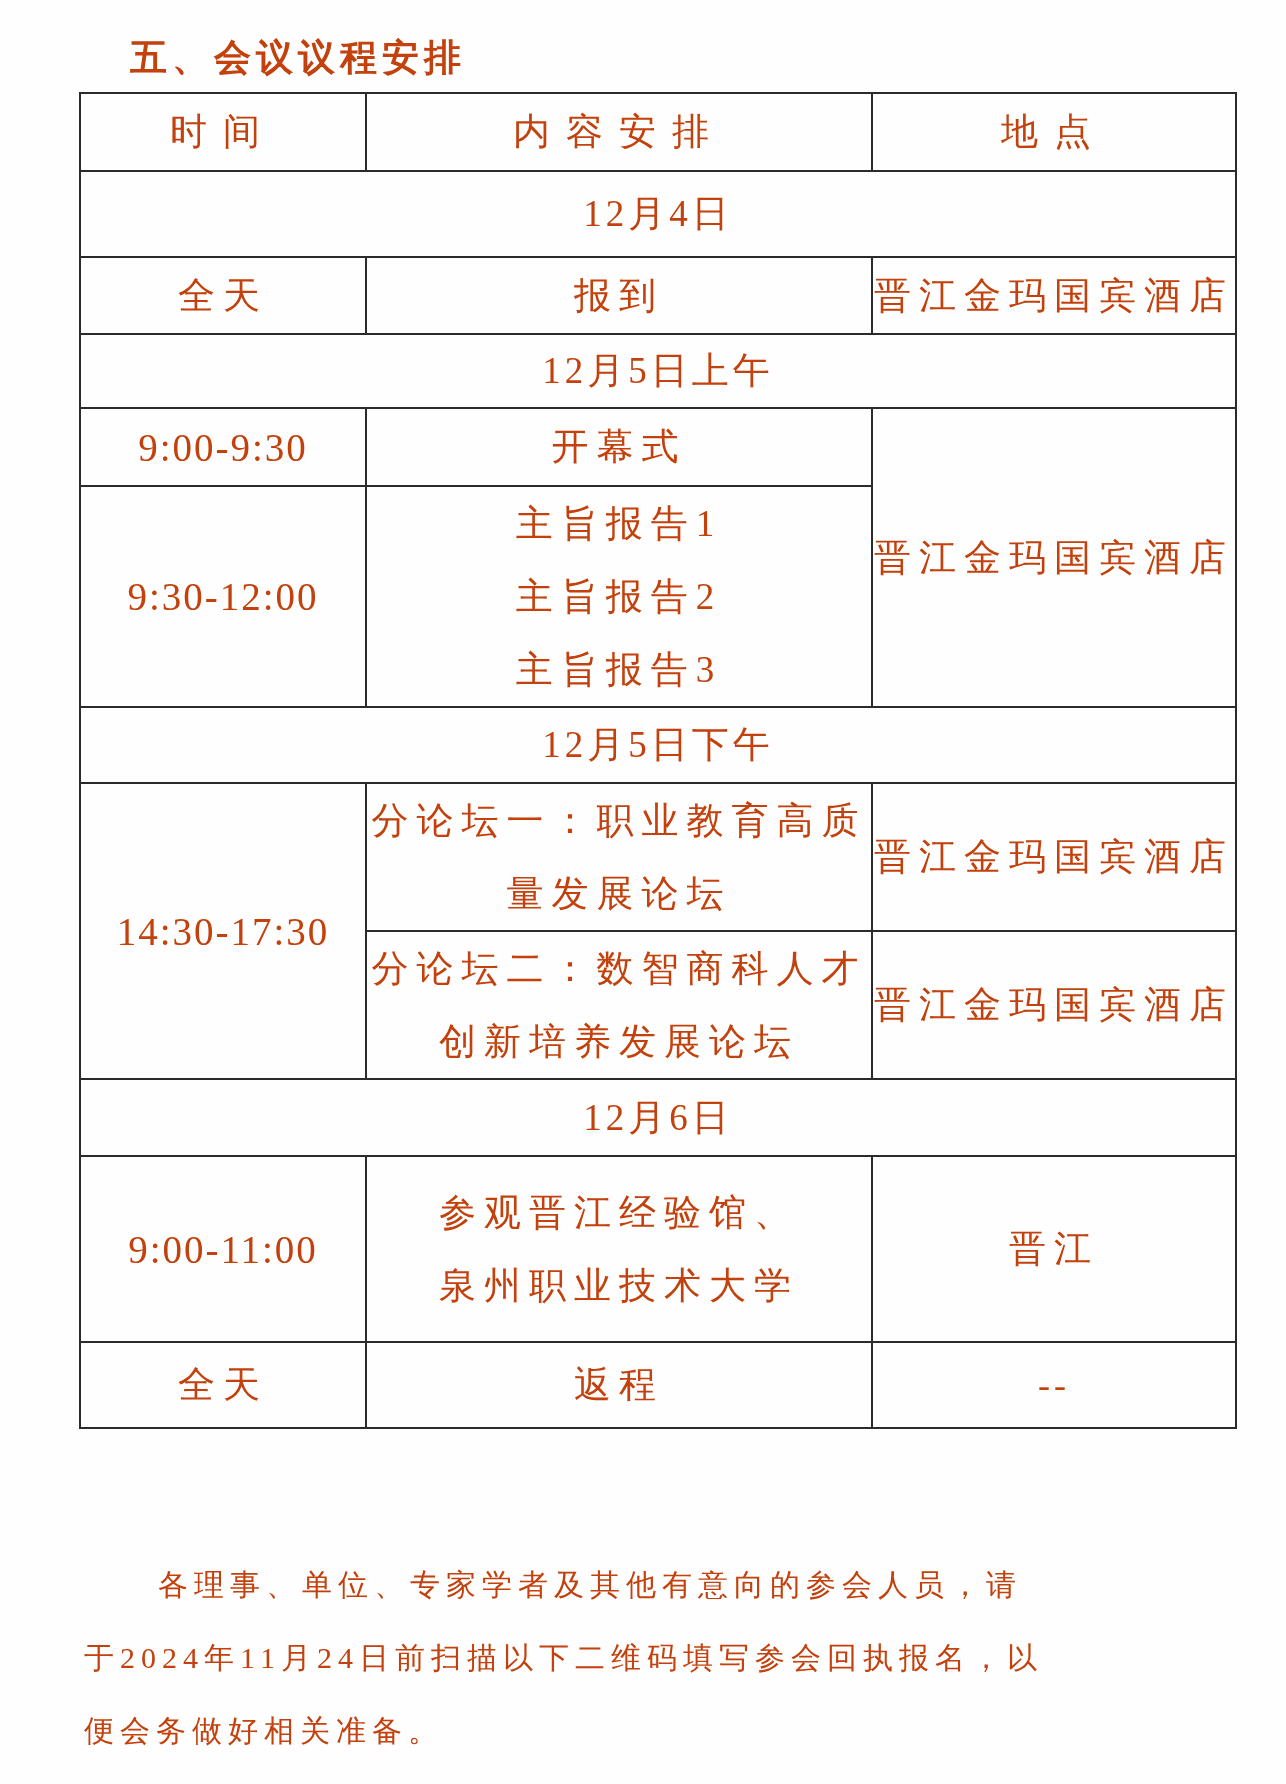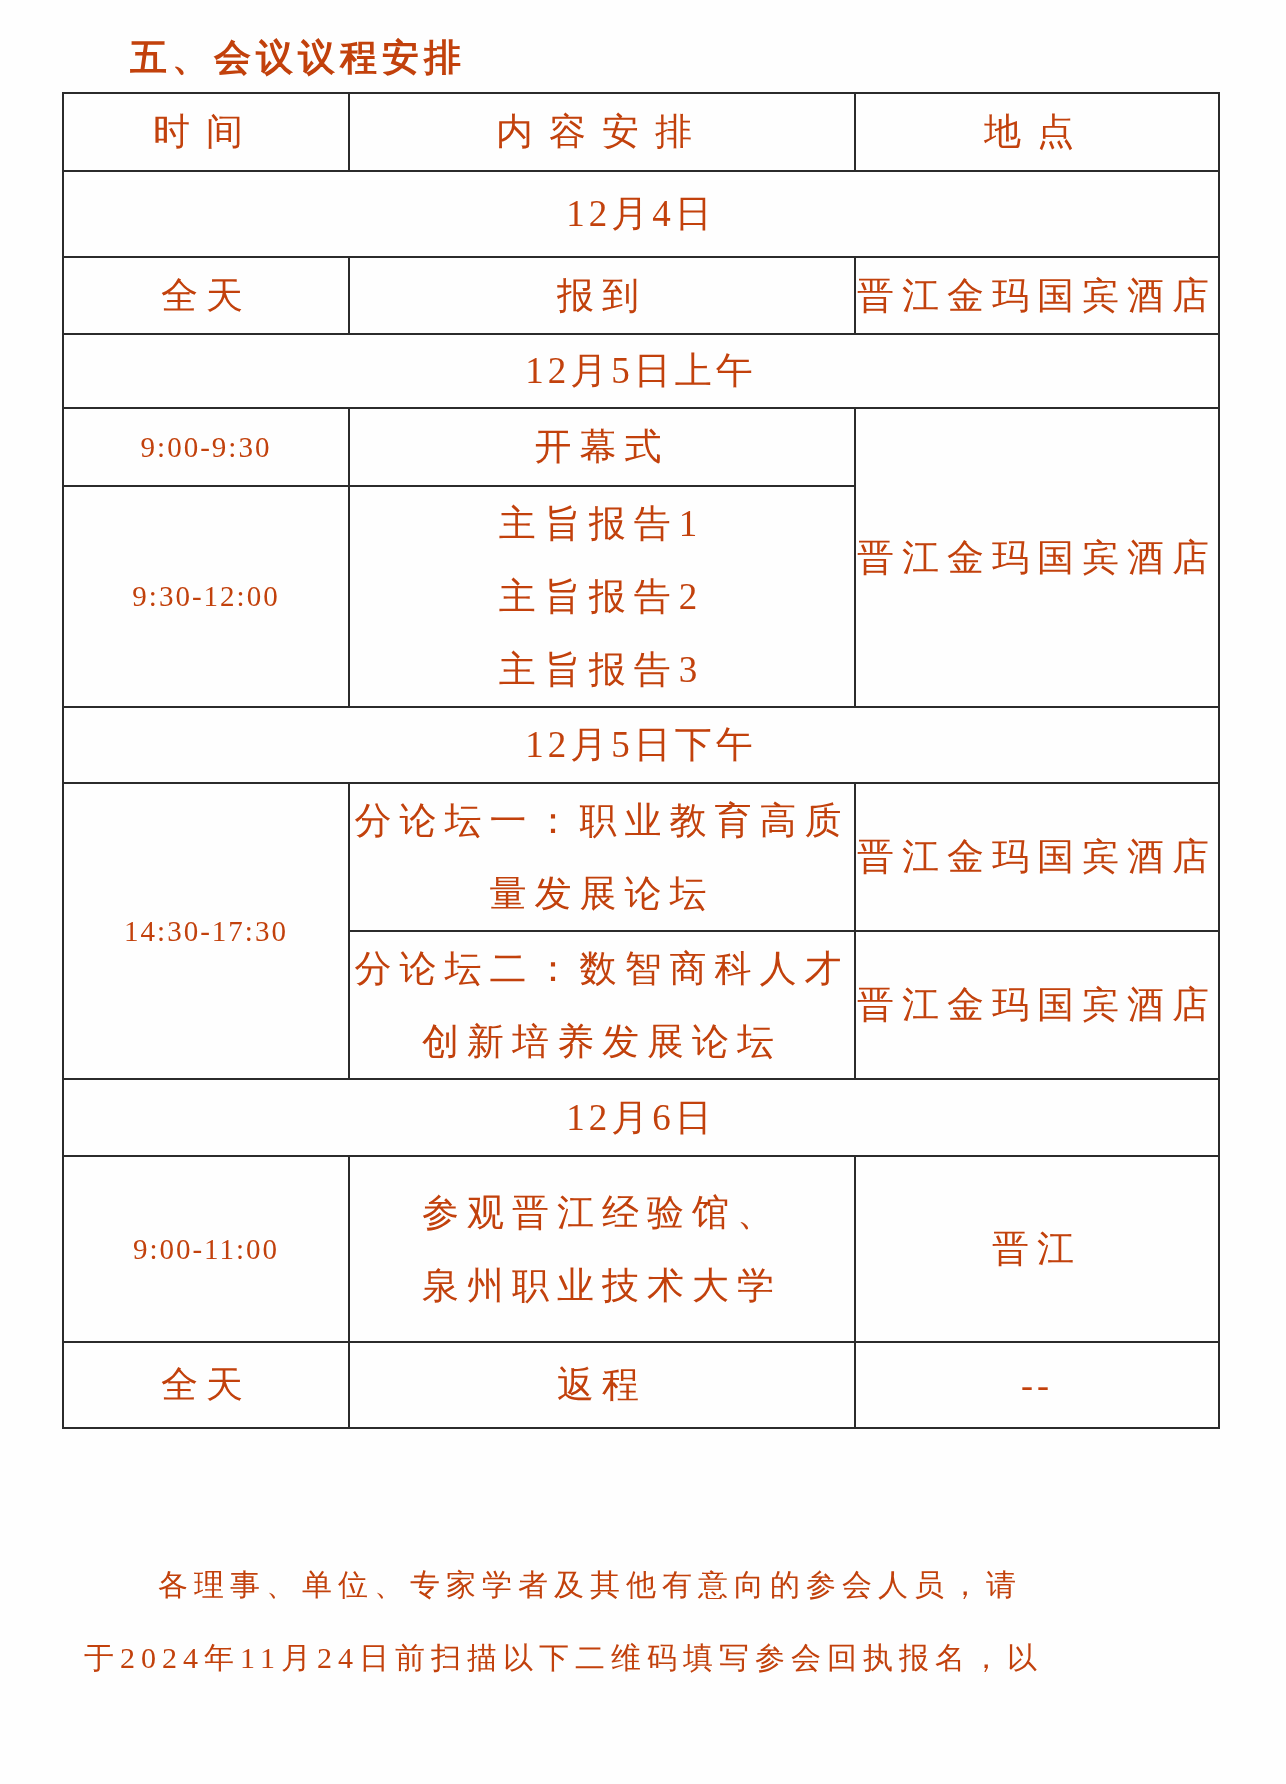--- a/index.html
+++ b/index.html
@@ -19,39 +19,39 @@
     font-size: 37px;
     letter-spacing: 5px;
     line-height: 44px;
   }
   .h1 { position: absolute; top: 36px; left: 130px; }
   .h2 { position: absolute; top: 1494px; left: 158px; }
 
   table.agenda {
     position: absolute;
     top: 92px;
-    left: 62px;
+    left: 79px;
     width: 1156px;
     border-collapse: collapse;
     table-layout: fixed;
     padding-left: 15px;
   }
   .agenda col.c1 { width: 286px; }
   .agenda col.c2 { width: 506px; }
   .agenda col.c3 { width: 364px; }
   .agenda td {
     border: 2px solid #2b2b2b;
     text-align: center;
     vertical-align: middle;
     font-size: 37px;
     letter-spacing: 8px;
     padding: 0;
   }
   .agenda td.hd { letter-spacing: 16px; }
-  .agenda td.time { font-size: 29px; letter-spacing: 2px; text-align: center; }
+  .agenda td.time { font-size: 39px; letter-spacing: 2px; text-align: center; }
   .agenda td.banner { letter-spacing: 4px; }
   .agenda .ln { line-height: 73px; }
   .agenda td.dash { font-size: 36px; letter-spacing: 4px; }
 
   tr.rh-78  { height: 78px; }
   tr.rh-75  { height: 86px; }
   tr.rh-77  { height: 77px; }
   tr.rh-74  { height: 74px; }
   tr.rh-220 { height: 220px; }
   tr.rh-76  { height: 76px; }
@@ -159,15 +159,16 @@
       <td>返程</td>
       <td class="dash">--</td>
     </tr>
   </tbody>
     </table>
 
 
   <div class="para">
     <div class="pl pl-indent">各理事、单位、专家学者及其他有意向的参会人员，请</div>
     <div class="pl">于2024年11月24日前扫描以下二维码填写参会回执报名，以</div>
+    <div class="pl">便会务做好相关准备。</div>
   </div>
 
 </div>
 
 </body></html>

